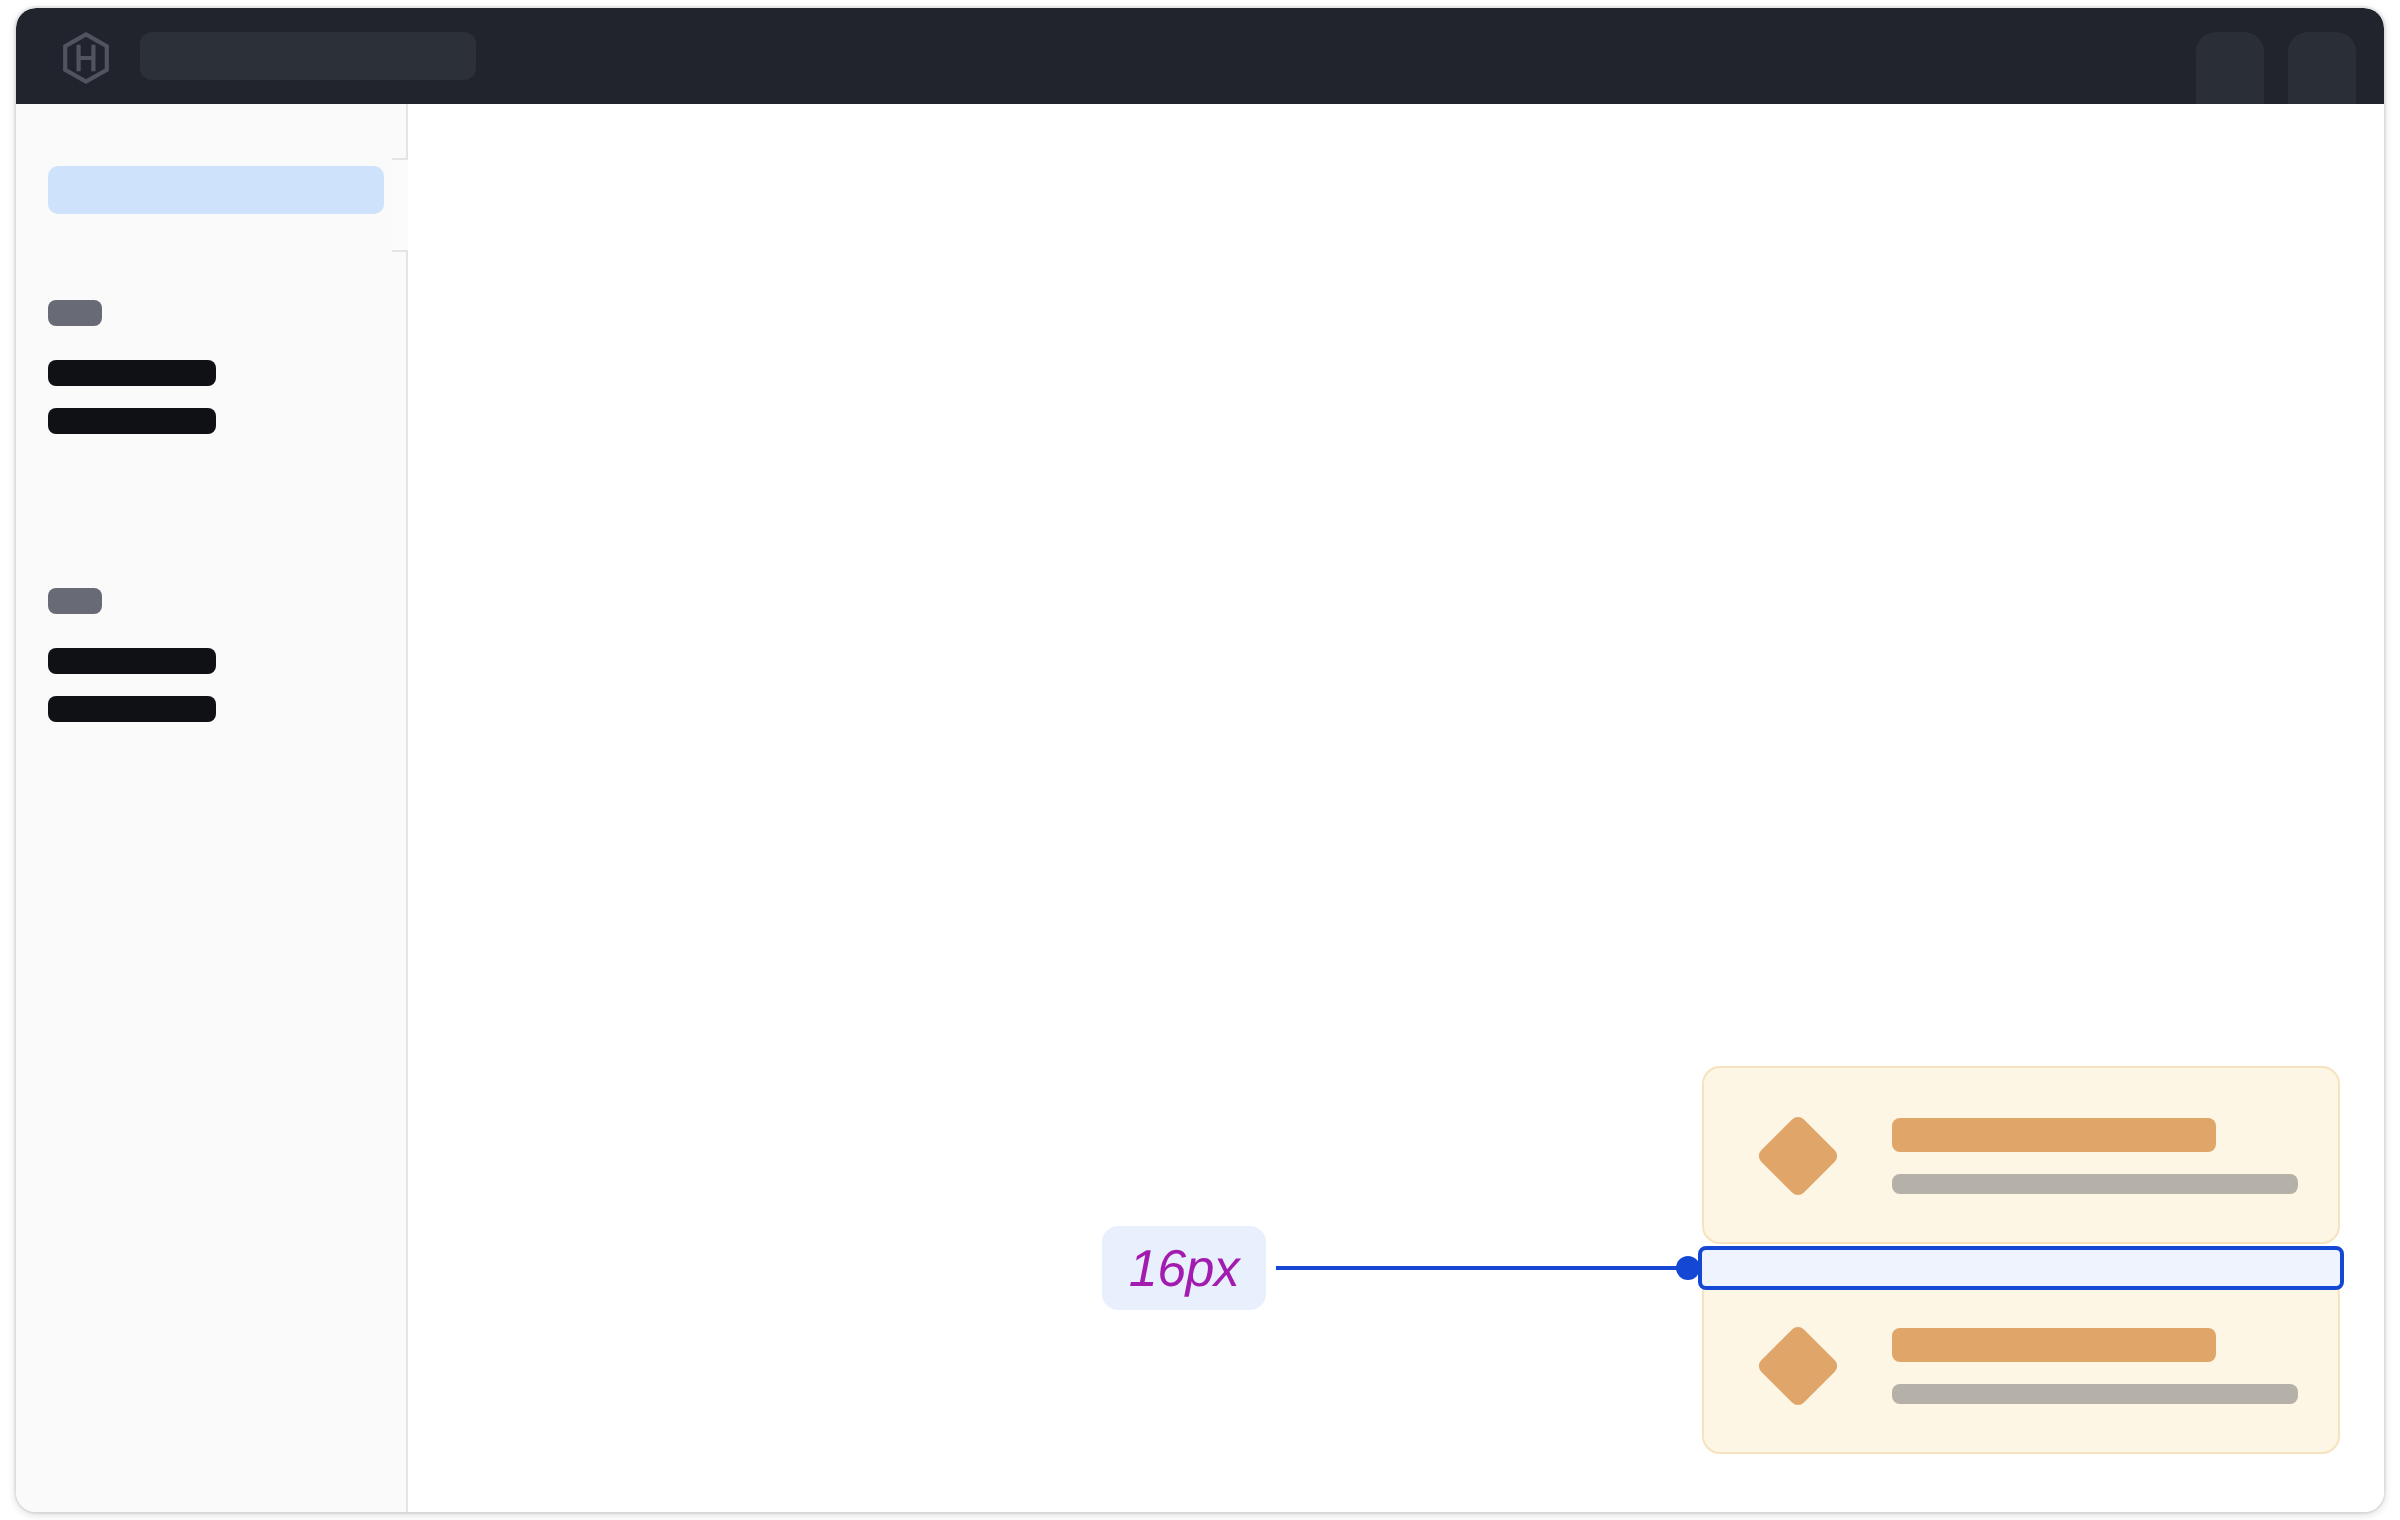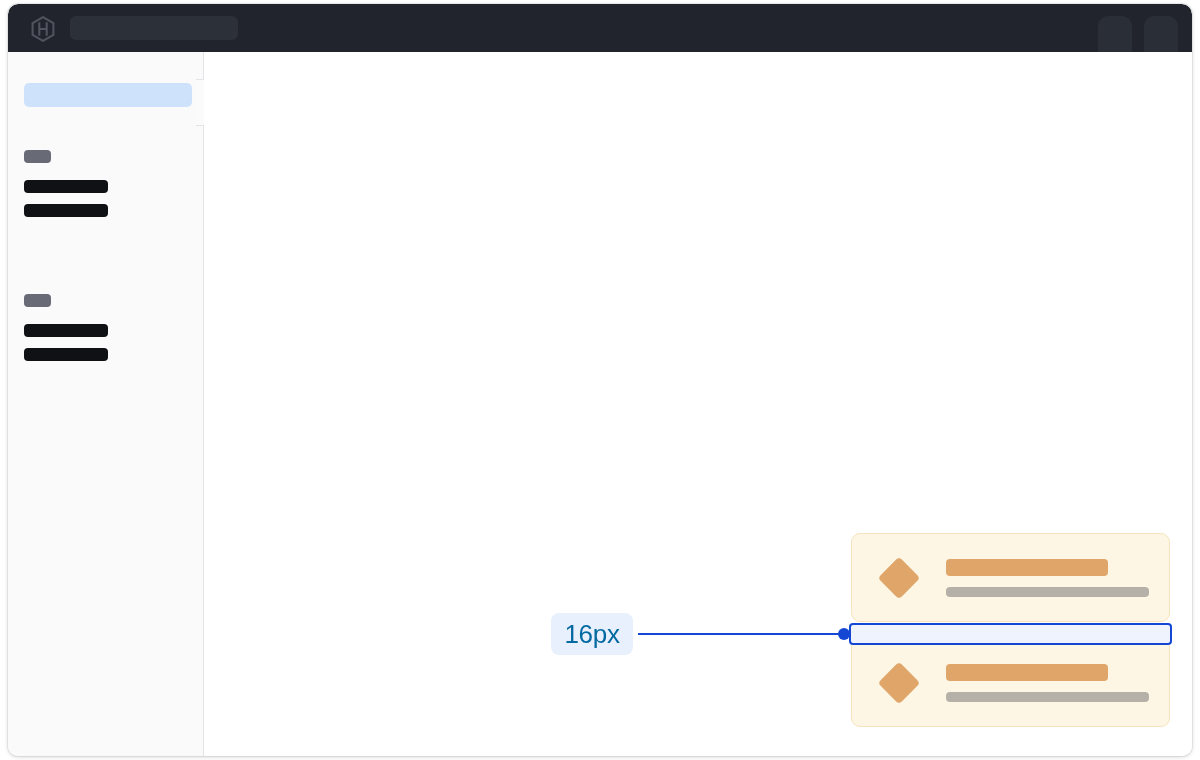--- a/index.html
+++ b/index.html
@@ -185,25 +185,26 @@
     background: #1447d4;
   }
   .gap-label {
     position: absolute;
     left: 347px;
     top: 561px;
     min-width: 82px;
     height: 42px;
     background: #e9f0fd;
     border-radius: 8px;
-    color: #0369a1;
+    color: #a21caf;
     font-size: 26px;
     line-height: 42px;
     text-align: center;
     letter-spacing: -0.3px;
+    font-style: italic;
   }
 </style>
 </head>
 <body>
 
 <div class="app-window">
 
   <div class="app-header">
     <span class="brand-logo">
       <svg width="26" height="26" viewBox="0 0 26 26" aria-hidden="true">

